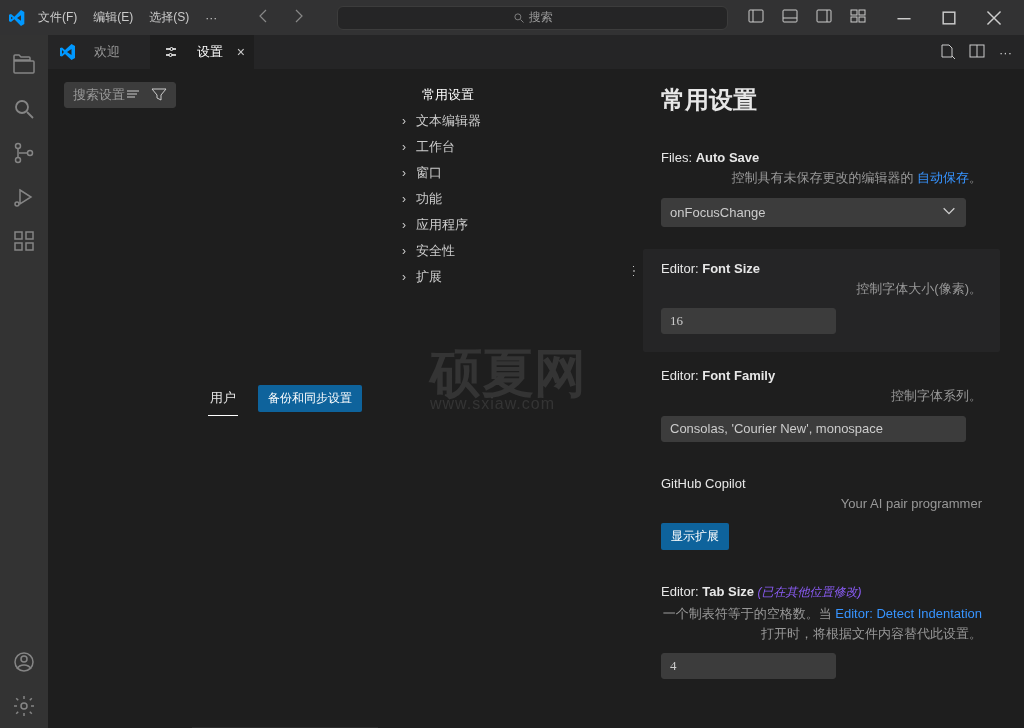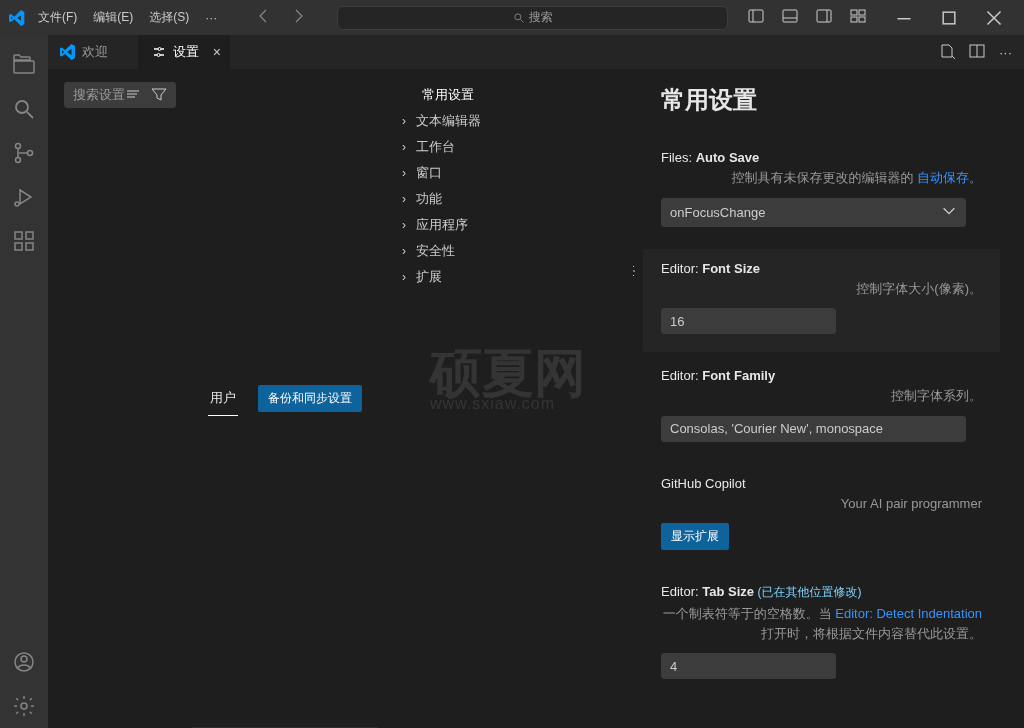--- a/index.html
+++ b/index.html
@@ -65,21 +65,21 @@
 .tabs {
   height: 35px;
   background: #252526;
   display: flex;
   border-bottom: 1px solid #1e1e1e;
 }
 .tab {
   padding: 0 30px 0 12px;
   display: flex;
   align-items: center;
-  gap: 6px;
+  gap: 18px;
   color: #969696;
   cursor: pointer;
   font-size: 13px;
   position: relative;
   border-right: 1px solid #1e1e1e;
 }
 .tab.active { background: #1e1e1e; color: #fff; }
 .tab .close { position: absolute; right: 8px; color: #ccc; font-size: 14px; }
 .tab-actions { margin-left: auto; display: flex; gap: 14px; padding-right: 12px; align-items: center; color: #ccc; }
 .settings-body { flex: 1; display: flex; background: #1e1e1e; overflow: hidden; }
@@ -168,21 +168,21 @@
 .text-input {
   background: #3c3c3c;
   border: 1px solid #3c3c3c;
   color: #ccc;
   padding: 4px 8px;
   width: 305px;
   height: 26px;
   border-radius: 3px;
   font-size: 13px;
 }
-.num-input { width: 175px; }
+.num-input { width: 175px; font-family: Liberation Serif, serif; }
 .show-ext-btn {
   background: #0e639c;
   color: #fff;
   border: none;
   padding: 5px 10px;
   border-radius: 2px;
   font-size: 12px;
   cursor: pointer;
 }
 .watermark {
@@ -429,21 +429,21 @@
             <input class="text-input" value="Consolas, 'Courier New', monospace" style="">
           </div>
 
           <div class="setting">
             <div class="setting-label bold">GitHub Copilot</div>
             <div class="setting-desc">Your AI pair programmer</div>
             <button class="show-ext-btn">显示扩展</button>
           </div>
 
           <div class="setting">
-            <div class="setting-label"><span>Editor:</span> <span class="bold">Tab Size</span> <span class="modified" style="color:#7dd3fc;font-size:12px">(已在其他位置修改)</span></div>
+            <div class="setting-label"><span>Editor:</span> <span class="bold">Tab Size</span> <span class="modified" style="font-style:italic;color:#8b5cf6;font-size:12px">(已在其他位置修改)</span></div>
             <div class="setting-desc"><span>一个制表符等于的空格数。当 </span><span class="link">Editor: Detect Indentation</span><span> 打开时，将根据文件内容替代此设置。</span></div>
             <input class="text-input num-input" value="4" style="">
           </div>
         </div>
       </div>
     </div>
   </div>
 </div>
 
 <div class="watermark">

